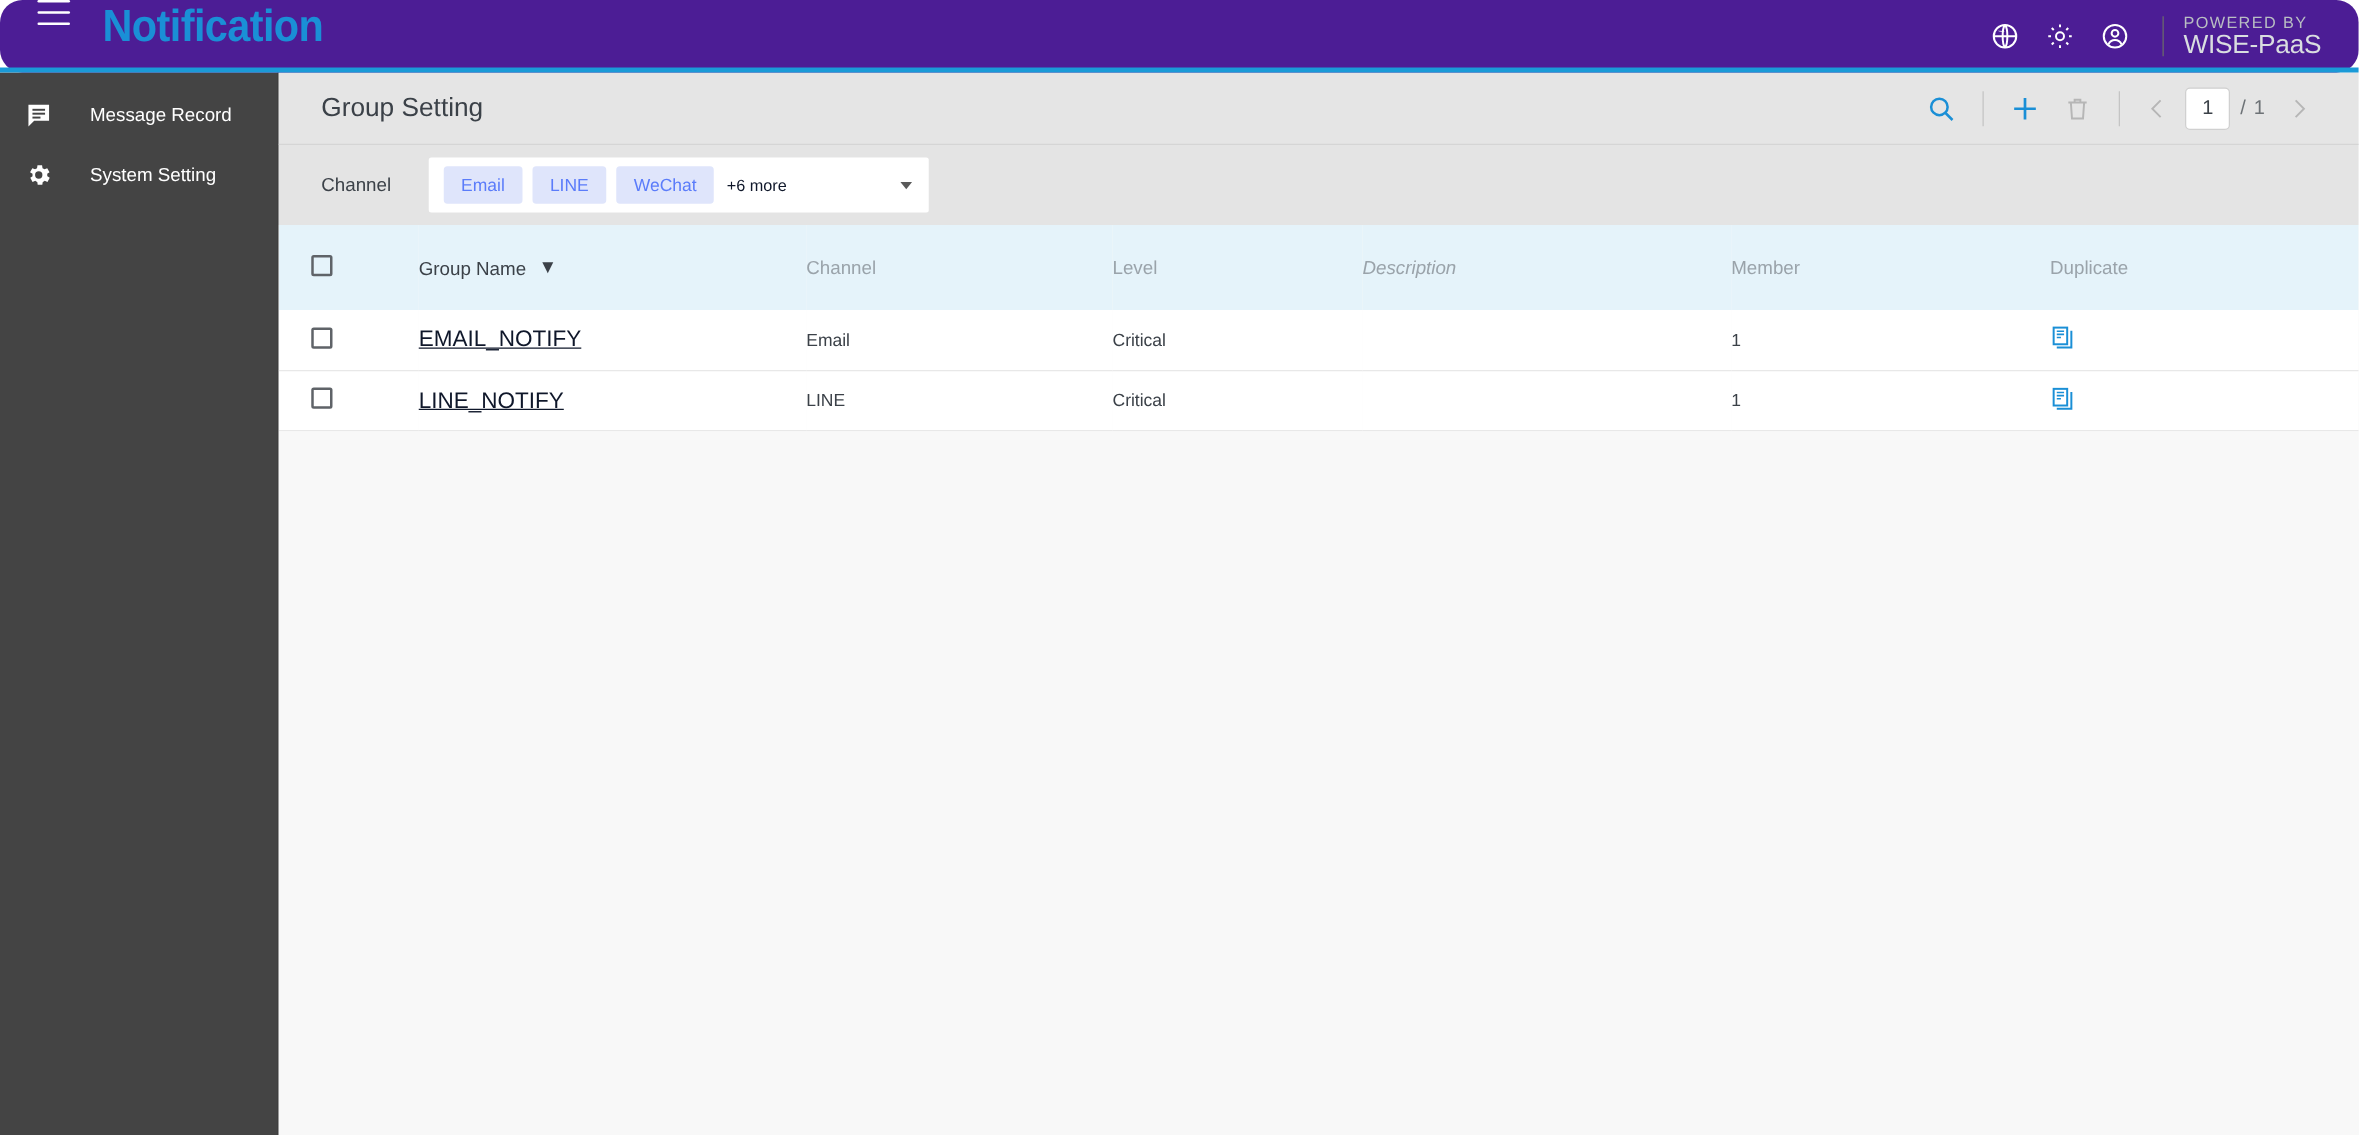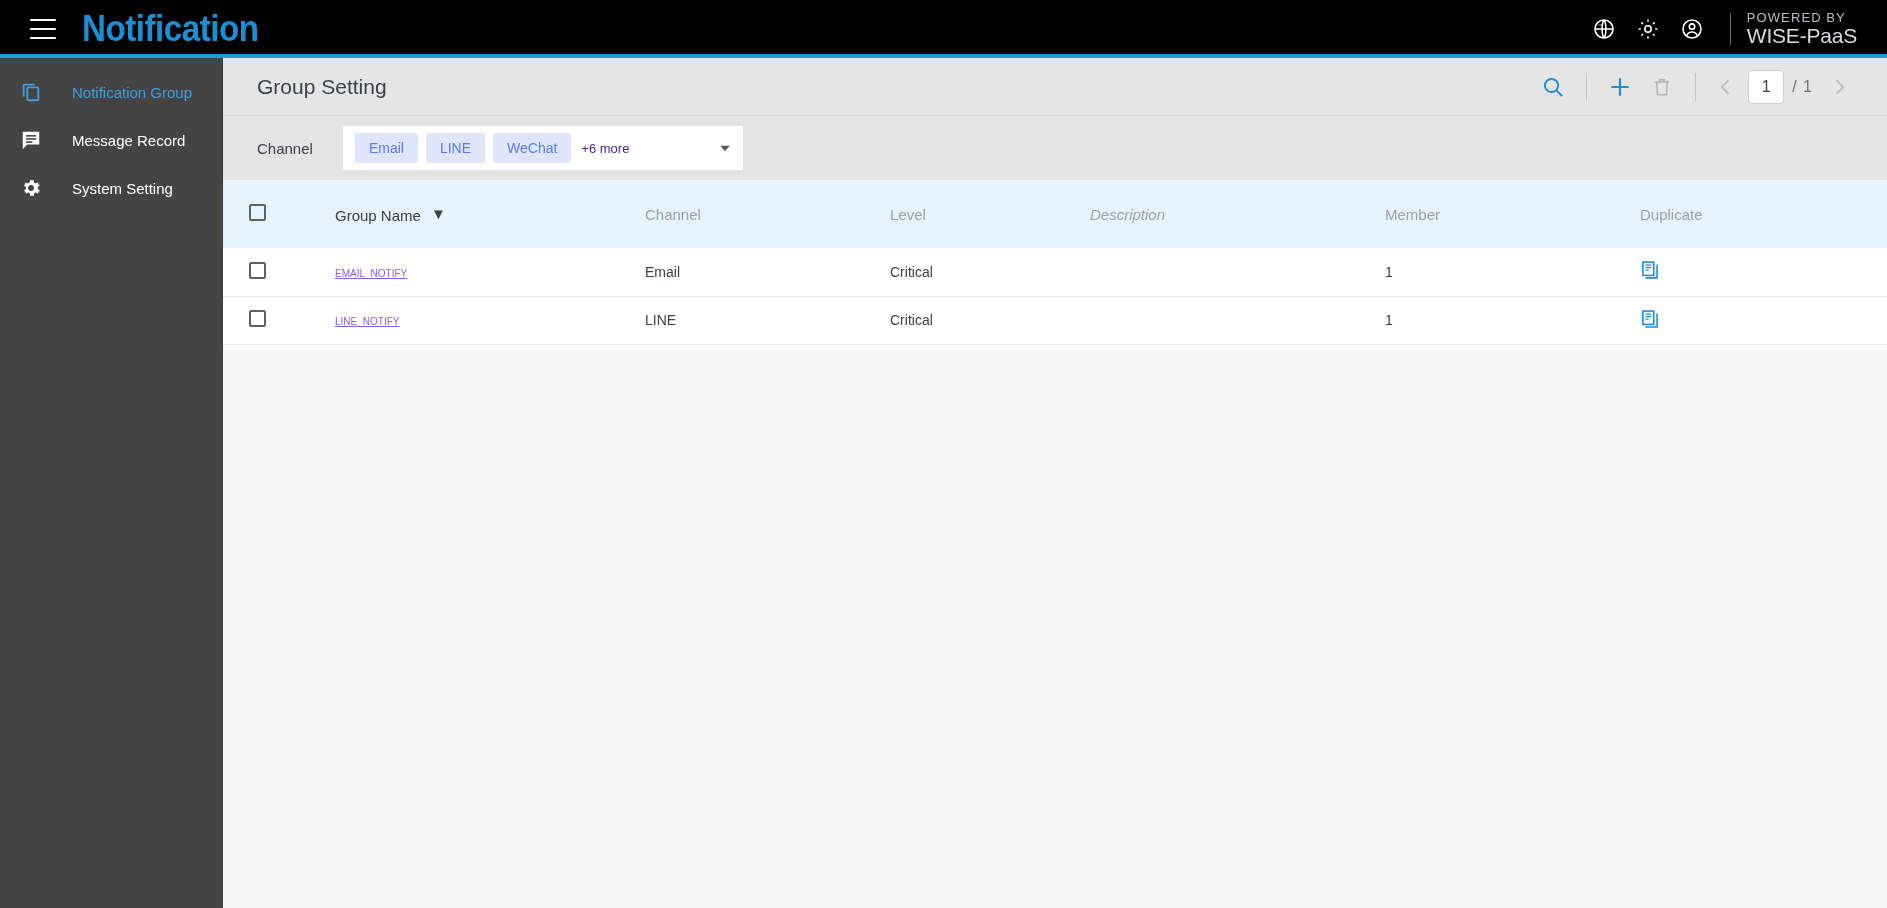--- a/index.html
+++ b/index.html
@@ -5,22 +5,22 @@
   * { box-sizing: border-box; margin: 0; padding: 0; }
   html, body {
     width: 1887px; height: 908px;
     font-family: "Liberation Sans", sans-serif;
     background: #ffffff; overflow: hidden;
   }
   #app { position: relative; width: 1887px; height: 908px; display: flex; flex-direction: column; }
 
   
   .topbar {
-    height: 58px; background: #000000; flex: 0 0 58px;
-    display: flex; align-items: center; position: relative;
+    height: 58px; background: #4c1d95; flex: 0 0 58px;
+    display: flex; position: relative; border-radius: 18px;
   }
   .topbar::after {
     content: ""; position: absolute; left: 0; right: 0; bottom: 0;
     height: 4px; background: #1a9ad7;
   }
   .hamburger {
     width: 26px; height: 20px; margin-left: 30px; margin-right: 26px;
     display: flex; flex-direction: column; justify-content: space-between;
     cursor: pointer;
   }
@@ -103,21 +103,21 @@
   .filter-label { font-size: 15px; color: #3b4148; margin-right: 30px; }
   .multiselect {
     width: 400px; height: 44px; background: #ffffff; border-radius: 2px;
     display: flex; align-items: center; padding: 0 10px 0 12px; position: relative;
   }
   .chip {
     background: #dfe5fb; color: #5b7cfa; font-size: 14px;
     padding: 7px 14px; border-radius: 3px; margin-right: 8px; white-space: nowrap;
     cursor: pointer;
   }
-  .more-text { color: #4c1d95; font-size: 13px; margin-left: 2px; white-space: nowrap; }
+  .more-text { color: #0f172a; font-size: 13px; margin-left: 2px; white-space: nowrap; }
   .ms-caret { margin-left: auto; color: #5a5a5a; display: flex; align-items: center; cursor: pointer; }
 
   
   .table-wrap { flex: 1 1 auto; min-height: 0; background: #f8f8f8; overflow: hidden; }
   .tbl { width: 100%; border-collapse: collapse; table-layout: fixed; }
   .tbl thead tr { background: #e5f3fa; height: 68px; }
   .tbl th {
     text-align: left; font-weight: normal; font-size: 15px; color: #9aa3aa;
     padding: 0; vertical-align: middle;
   }
@@ -133,21 +133,21 @@
   .col-level { width: 200px; }
   .col-desc  { width: 295px; font-style: italic; }
   .col-mem   { width: 255px; }
   .col-dup   { width: auto; }
   .cbx {
     width: 17px; height: 17px; border: 2px solid #5f6368; border-radius: 2px;
     background: transparent; display: inline-block; cursor: pointer;
   }
   .sort-caret { display: inline-block; margin-left: 10px; color: #3b4148; vertical-align: 2px; }
   .row-link {
-    color: #8b5cf6; font-size: 10px; text-decoration: underline; cursor: pointer;
+    color: #0f172a; font-size: 18px; text-decoration: underline; cursor: pointer;
   }
   .dup-icon { color: #1a8fd6; cursor: pointer; display: inline-flex; }
   .filler { background: #f8f8f8; height: 100%; }
 </style>
 </head>
 <body>
 
 <div id="app">
 
   <div class="topbar">
@@ -184,29 +184,20 @@
         <div class="p1">POWERED BY</div>
         <div class="p2">WISE-PaaS</div>
       </div>
     </div>
   </div>
 
   <div class="body-row">
 
     <div class="sidebar">
 
-      <div class="side-item active">
-        <span class="si-icon">
-          <svg width="22" height="22" viewBox="0 0 24 24" fill="none" stroke="currentColor" stroke-width="2">
-            <rect x="8" y="7" width="12" height="14" rx="1"></rect>
-            <path d="M16 4H5a1 1 0 0 0-1 1v12"></path>
-          </svg>
-        </span>
-        <span class="si-label">Notification Group</span>
-      </div>
 
 
       <div class="side-item">
         <span class="si-icon">
           <svg width="22" height="22" viewBox="0 0 24 24" fill="currentColor">
             <path d="M3 3h18v14H8l-5 5V3z"></path>
             <rect x="6.5" y="6.6" width="11" height="1.7" fill="#444444"></rect>
             <rect x="6.5" y="10" width="11" height="1.7" fill="#444444"></rect>
             <rect x="6.5" y="13.4" width="7" height="1.7" fill="#444444"></rect>
           </svg>

